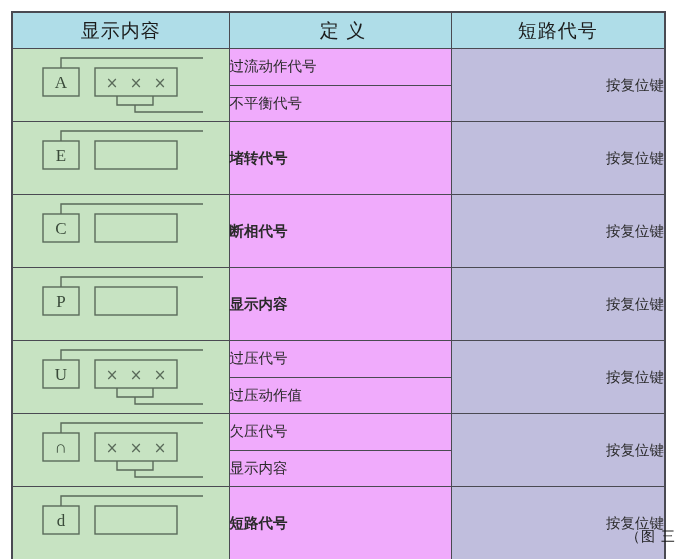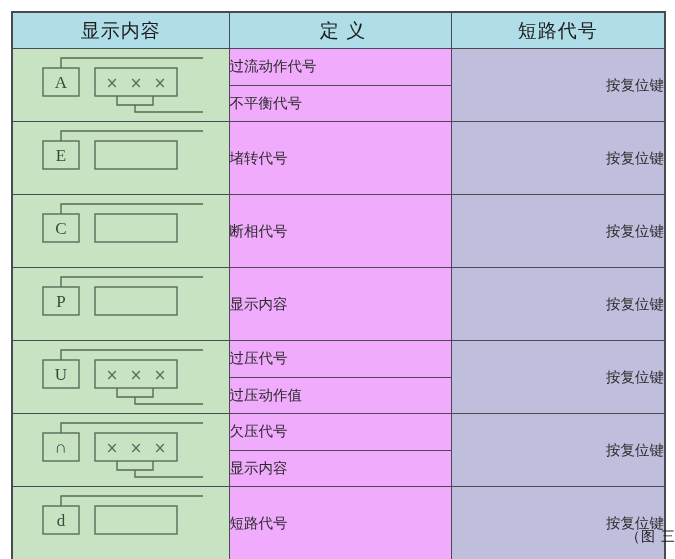--- a/index.html
+++ b/index.html
@@ -64,21 +64,21 @@
   }
   td.cell-def {
     background: #f0abfc;
     vertical-align: middle;
     padding-left: 18px;
     font-size: 14.5px;
     color: #2a2a2a;
     height: 28px;
     white-space: nowrap;
   }
-  td.cell-def.tall { height: 57px; }
+  td.cell-def.tall { height: 57px; font-weight: bold; }
   td.cell-reset {
     background: #c0bedd;
     vertical-align: middle;
     text-align: right;
     font-size: 14.5px;
     color: #2a2a2a;
     white-space: nowrap;
   }
 
   tr.body-row { height: 57px; }

